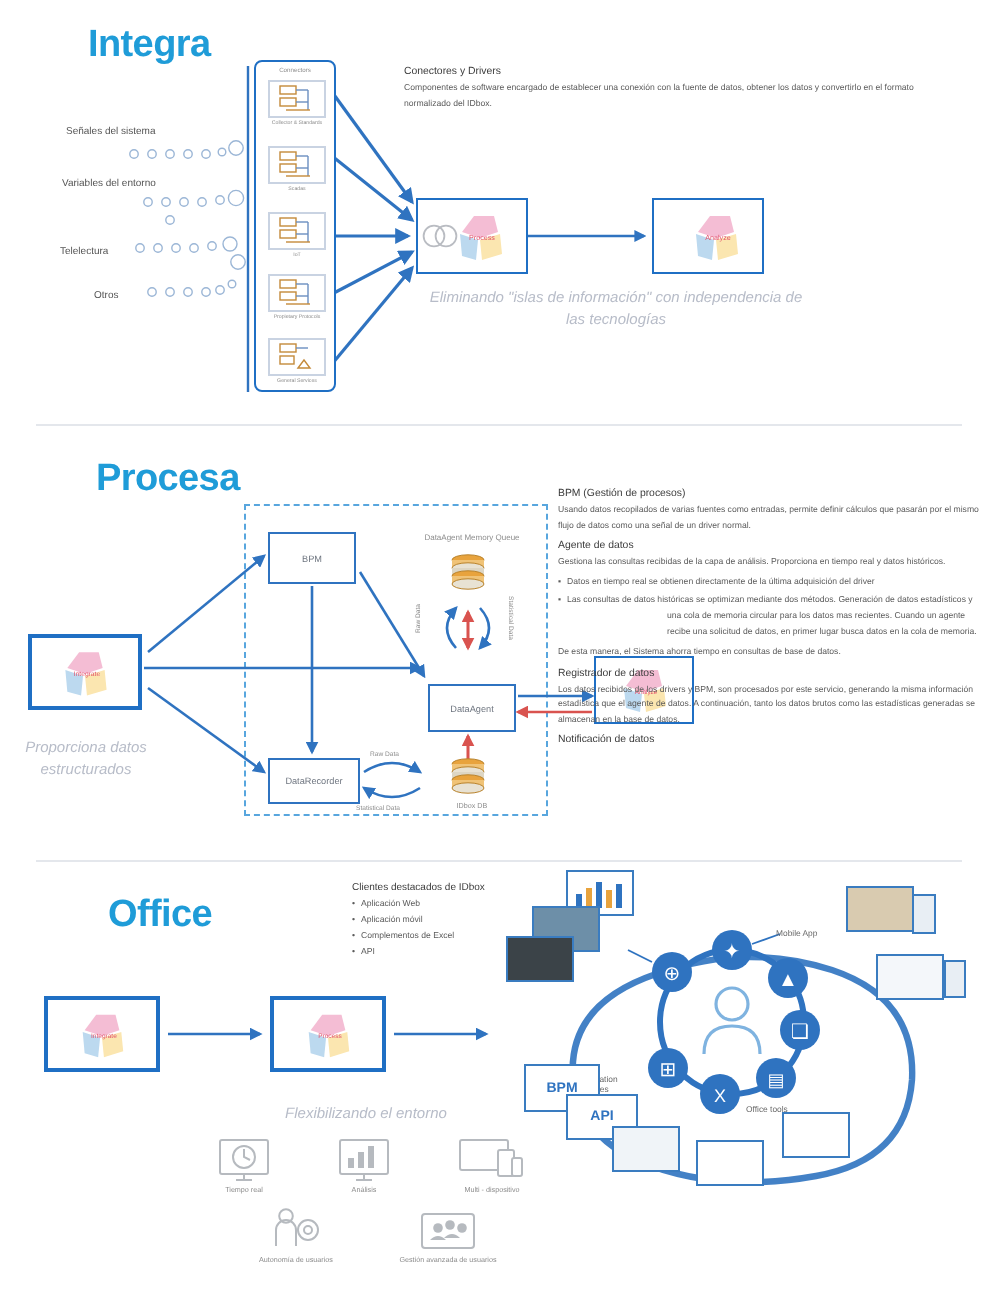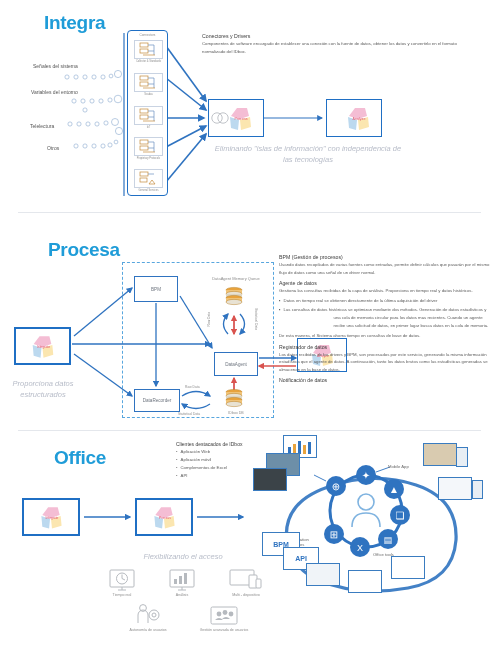--- a/index.html
+++ b/index.html
@@ -199,21 +199,21 @@
   <div style="position:absolute;left:202px;top:33px;width:258px;">
     <div class="sub-h">Conectores y Drivers</div>
     <div class="body-txt">Componentes de software encargado de establecer una conexión con la fuente de datos, obtener los datos y convertirlo en el formato normalizado del IDbox.</div>
   </div>
 
   <div class="italic-note" style="position:absolute;left:213px;top:144px;width:190px;">Eliminando "islas de información" con independencia de las tecnologías</div>
 </div>
 
 <div class="divider" style="top:212px;"></div>
 
-<div class="section" style="top:226px;height:198px;">
+<div class="section" style="top:216px;height:198px;">
 
   <div class="heading" style="position:absolute;left:48px;top:13px;">Procesa</div>
 
   <div class="boxed" style="position:absolute;left:14px;top:101px;width:57px;height:38px;border-width:2px;">
     <svg width="54" height="30" viewBox="0 0 54 30">
       <path d="M18 13 L24 5 L34 5 L36 13 L27 16 z" fill="#f4bdd4"></path>
       <path d="M17 14 L26 17 L25 27 L18 25 z" fill="#bcd9ef"></path>
       <path d="M27 17 L37 14 L38 24 L28 27 z" fill="#fbe6b0"></path>
       <text x="28" y="17" font-size="3.4" fill="#e2506a" font-family="Liberation Sans, sans-serif" text-anchor="middle">Integrate</text>
     </svg>
@@ -371,21 +371,21 @@
       <marker id="arrB3" markerWidth="5" markerHeight="5" refX="4" refY="2.5" orient="auto">
         <path d="M0,0 L5,2.5 L0,5 z" fill="#2f73c0"></path>
       </marker>
     </defs>
     <g stroke="#2f73c0" stroke-width="1.3" fill="none" marker-end="url(#arrB3)">
       <line x1="84" y1="83" x2="130" y2="83"></line>
       <line x1="197" y1="83" x2="243" y2="83"></line>
     </g>
   </svg>
 
-  <div class="italic-note" style="position:absolute;left:108px;top:118px;width:150px;">Flexibilizando el acceso</div>
+  <div class="italic-note" style="position:absolute;left:108px;top:118px;width:150px;">Flexibilizando el entorno</div>
 
   <div style="position:absolute;left:96px;top:133px;width:180px;">
     <div style="display:flex;justify-content:space-between;">
       <div style="width:52px;">
         <svg width="52" height="26" viewBox="0 0 52 26" style="display:block;margin:0 auto;">
           <rect x="14" y="3" width="24" height="17" rx="1" fill="none" stroke="#b6babf" stroke-width="1"></rect>
           <circle cx="26" cy="11.5" r="5.5" fill="none" stroke="#b6babf" stroke-width="1"></circle>
           <path d="M26 7.5 L26 11.5 L29 13" fill="none" stroke="#b6babf" stroke-width="1"></path>
           <line x1="22" y1="23" x2="30" y2="23" stroke="#b6babf" stroke-width="1"></line>
           <line x1="26" y1="20" x2="26" y2="23" stroke="#b6babf" stroke-width="1"></line>

